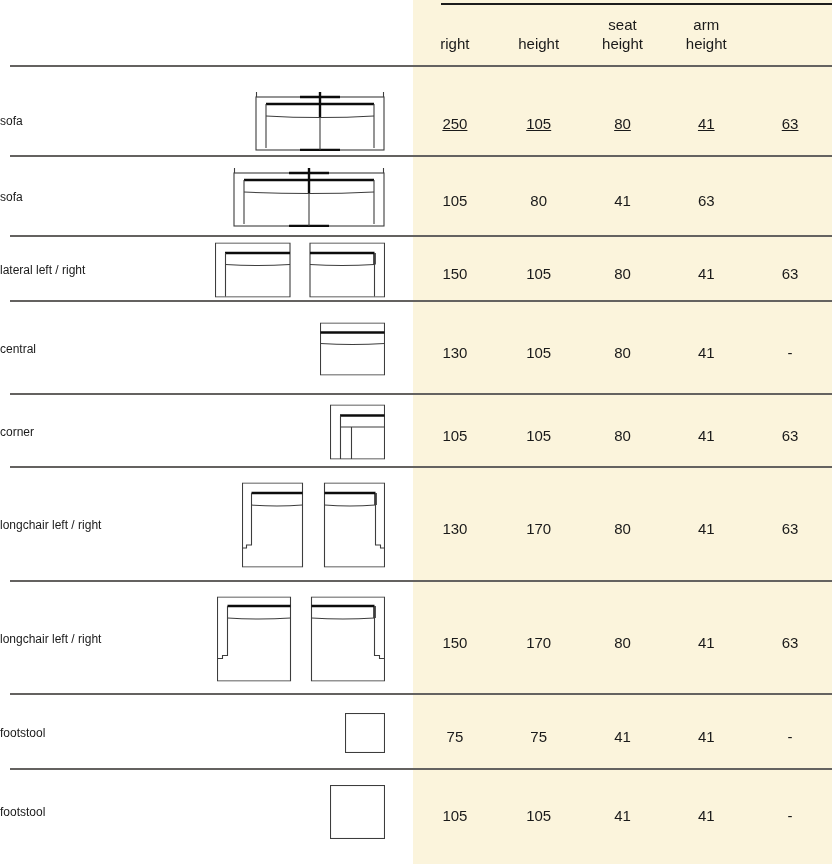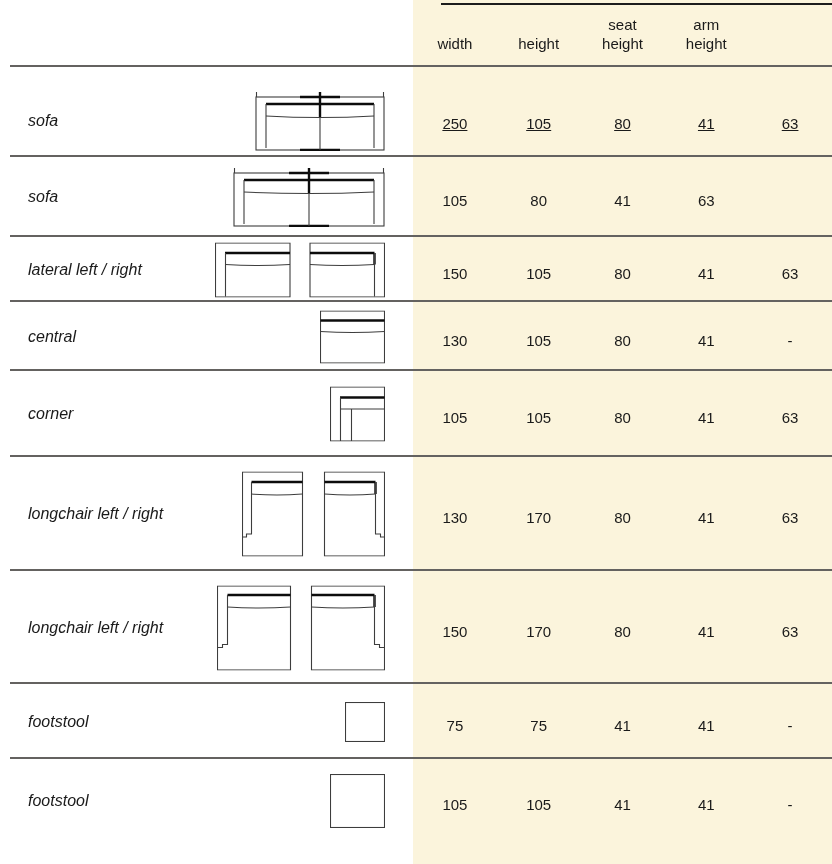--- a/index.html
+++ b/index.html
@@ -12,21 +12,21 @@
   .top-rule { position:absolute; left:441px; right:0; top:3px; height:2px; background:#1c1c1c; }
   .table { position:absolute; left:0; top:0; right:0; bottom:0; }
   .hrow, .row { position:relative; }
   .hrow::after, .row.ruled::after {
     content:""; position:absolute; left:10px; right:0; bottom:0; height:2px; background:#646260;
   }
   .cols { position:absolute; left:413px; right:0; top:0; bottom:0;
           display:grid; grid-template-columns:repeat(5,1fr); }
   .hcell { display:flex; flex-direction:column; justify-content:flex-end; align-items:center;
            padding-bottom:14px; font-size:15px; line-height:19px; }
-  .row-label { position:absolute; left:28px; top:50%; transform:translateY(-50%); font-size:16px;font-style:italic; }
+  .row-label { position:absolute; left:0; top:50%; transform:translateY(-50%); font-size:12px; }
   .drawing { position:absolute; right:447px; top:50%; transform:translateY(-50%); line-height:0; }
   .val { display:flex; align-items:center; justify-content:center; font-size:15px; padding-top:7px; }
   
   .shift .row-label, .shift .drawing { top:calc(50% + 9px); }
   .shift .val { padding-top:22px;text-decoration:underline; }
   svg { display:block; }
   .tn { stroke:#3d3d3d; stroke-width:1.1; fill:none; }
   .tk { stroke:#0c0c0c; stroke-width:2.4; fill:none; }
 </style>
 </head>
@@ -34,21 +34,21 @@
 
 <div class="page">
   <div class="cream-panel"></div>
   <div class="top-rule"></div>
 
   <div class="table">
 
     <div class="hrow" style="height:67px">
       <div class="cols">
         <div class="hcell">
-          <span>width</span>
+          <span>right</span>
             <span></span>
         </div>
         <div class="hcell">
           <span>height</span>
             <span></span>
         </div>
         <div class="hcell">
           <span>seat</span>
             <span>height</span>
         </div>
@@ -127,39 +127,39 @@
       </div>
       <div class="cols">
         <div class="val">150</div>
         <div class="val">105</div>
         <div class="val">80</div>
         <div class="val">41</div>
         <div class="val">63</div>
       </div>
     </div>
 
-    <div class="row ruled" style="height:69px">
+    <div class="row ruled" style="height:93px">
       <div class="row-label">central</div>
       <div class="drawing">
         <svg width="65" height="53" viewBox="0 0 65 53">
           <rect class="tn" x="0.5" y="0.5" width="64" height="52"></rect>
           <line class="tk" x1="0.5" y1="10" x2="64.5" y2="10"></line>
           <path class="tn" d="M0.5 21 Q32.5 23 64.5 21"></path>
         </svg>
       </div>
       <div class="cols">
         <div class="val">130</div>
         <div class="val">105</div>
         <div class="val">80</div>
         <div class="val">41</div>
         <div class="val">-</div>
       </div>
     </div>
 
-    <div class="row ruled" style="height:86px">
+    <div class="row ruled" style="height:73px">
       <div class="row-label">corner</div>
       <div class="drawing">
         <svg width="55" height="55" viewBox="0 0 55 55">
           <rect class="tn" x="0.5" y="0.5" width="54" height="54"></rect>
           <line class="tk" x1="10" y1="11" x2="54.5" y2="11"></line>
           <line class="tn" x1="10" y1="22.5" x2="54.5" y2="22.5"></line>
           <line class="tn" x1="10.5" y1="11" x2="10.5" y2="54.5"></line>
           <line class="tn" x1="21.5" y1="22.5" x2="21.5" y2="54.5"></line>
         </svg>
       </div>

